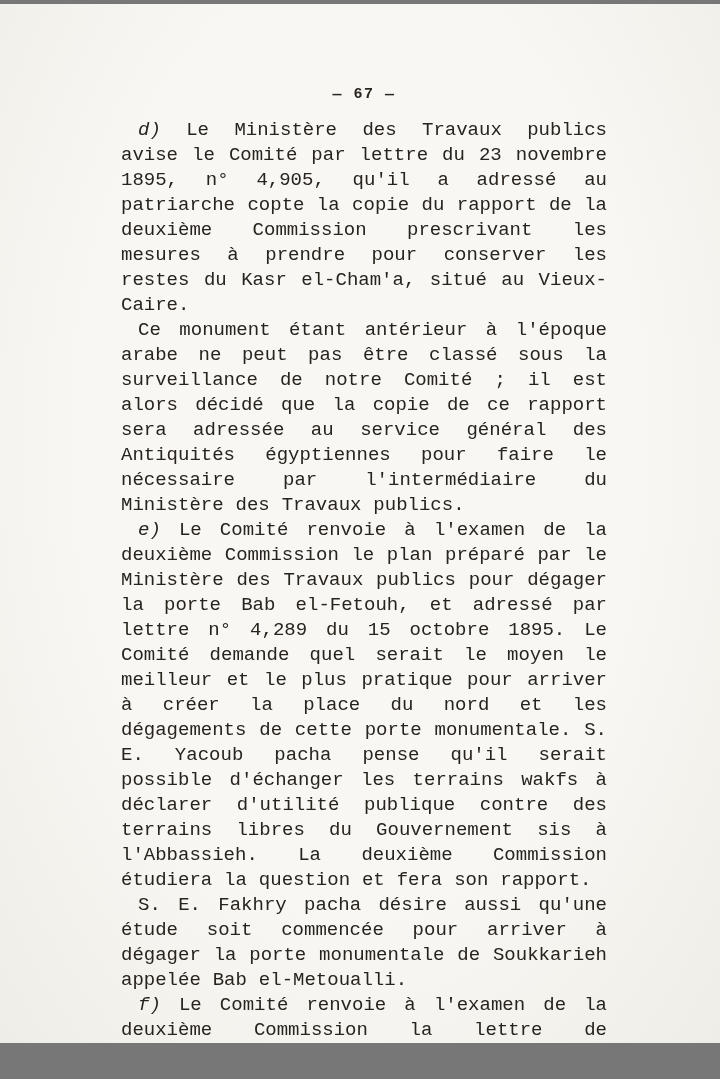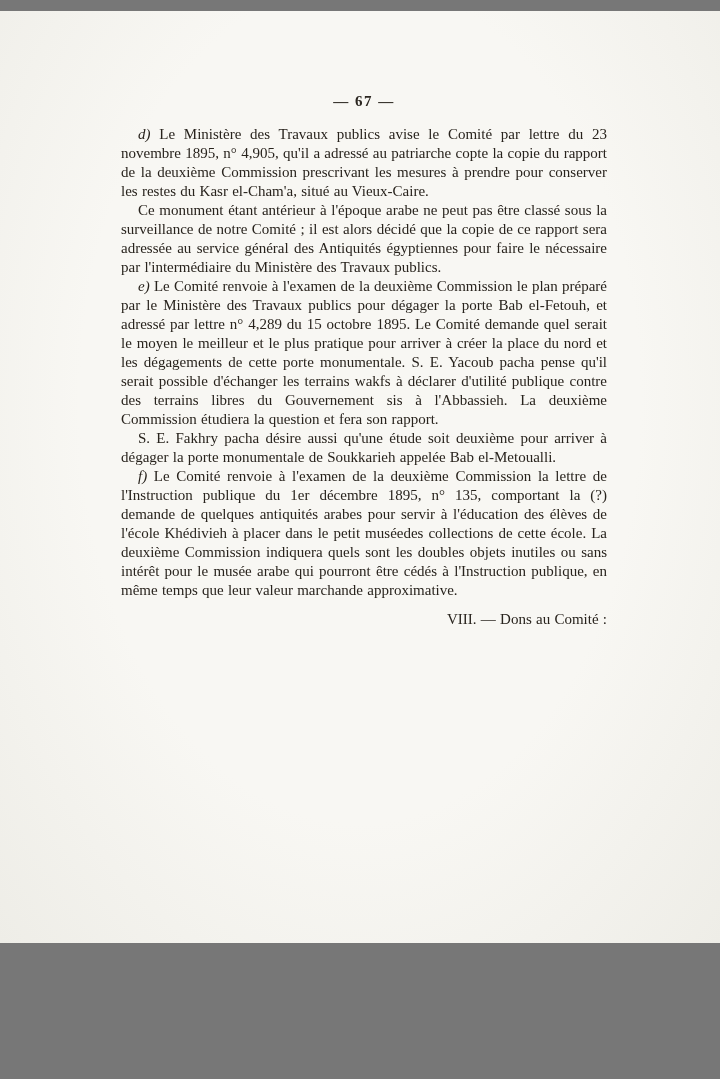--- a/index.html
+++ b/index.html
@@ -6,46 +6,46 @@
     margin: 0;
     padding: 0;
     background: #9a9archive;
   }
   body {
     background: #777;
   }
   .page {
     position: relative;
     width: 720px;
-    height: 932px;
-    margin: 11px auto;
+    height: 1039px;
+    margin: 4px auto;
     box-sizing: border-box;
     background: radial-gradient(ellipse at 50% 42%, #f8f7f3 55%, #eeede7 100%);
-    font-family: Liberation Serif, serif;
+    font-family: Liberation Mono, monospace;
     color: #28231d;
     overflow: hidden;
   }
   .content {
     position: absolute;
     left: 121px;
     top: 82px;
     width: 486px;
   }
   .page-number {
     text-align: center;
     font-size: 15px;
     font-weight: 700;
     letter-spacing: 1.5px;
     margin: 0 0 15px 0;
     color: #2b2620;
   }
   p.para {
     margin: 0;
-    font-size: 15px;
-    line-height: 19px;
+    font-size: 19px;
+    line-height: 25px;
     text-align: justify;
     text-indent: 17px;
     word-spacing: 0.5px;
   }
   p.section {
     margin: 10px 0 10px 0;
     text-align: right;
   }
   .lead {
     font-style: italic;
@@ -70,21 +70,21 @@
 <div class="page">
   <div class="content">
     <div class="page-number">— 67 —</div>
 
     <p class="para"><span class="lead">d) </span><span>Le Ministère des Travaux publics avise le Comité par lettre du 23 novembre 1895, n° 4,905, qu'il a adressé au patriarche copte la copie du rapport de la deuxième Commission prescrivant les mesures à prendre pour conserver les restes du Kasr el-Cham'a, situé au Vieux-Caire.</span></p>
 
     <p class="para"><span>Ce monument étant antérieur à l'époque arabe ne peut pas être classé sous la surveillance de notre Comité ; il est alors décidé que la copie de ce rapport sera adressée au service général des Antiquités égyptiennes pour faire le nécessaire par l'intermédiaire du Ministère des Travaux publics.</span></p>
 
     <p class="para"><span class="lead">e) </span><span>Le Comité renvoie à l'examen de la deuxième Commission le plan préparé par le Ministère des Travaux publics pour dégager la porte Bab el-Fetouh, et adressé par lettre n° 4,289 du 15 octobre 1895. Le Comité demande quel serait le moyen le meilleur et le plus pratique pour arriver à créer la place du nord et les dégagements de cette porte monumentale. S. E. Yacoub pacha pense qu'il serait possible d'échanger les terrains wakfs à déclarer d'utilité publique contre des terrains libres du Gouvernement sis à l'Abbassieh. La deuxième Commission étudiera la question et fera son rapport.</span></p>
 
-    <p class="para"><span>S. E. Fakhry pacha désire aussi qu'une étude soit deuxième pour arriver à dégager la porte monumentale de Soukkarieh appelée Bab el-Metoualli.</span></p>
+    <p class="para"><span>S. E. Fakhry pacha désire aussi qu'une étude soit commencée pour arriver à dégager la porte monumentale de Soukkarieh appelée Bab el-Metoualli.</span></p>
 
     <p class="para"><span class="lead">f) </span><span>Le Comité renvoie à l'examen de la deuxième Commission la lettre de l'Instruction publique du 1er décembre 1895, n° 135, comportant la (?) demande de quelques antiquités arabes pour servir à l'éducation des élèves de l'école Khédivieh à placer dans le petit muséedes collections de cette école. La deuxième Commission indiquera quels sont les doubles objets inutiles ou sans intérêt pour le musée arabe qui pourront être cédés à l'Instruction publique, en même temps que leur valeur marchande approximative.</span></p>
 
 
     <p class="para section"><span>VIII. — Dons au Comité :</span></p>
 
   </div>
 
   <div class="scan-artifact"></div>
 </div>

